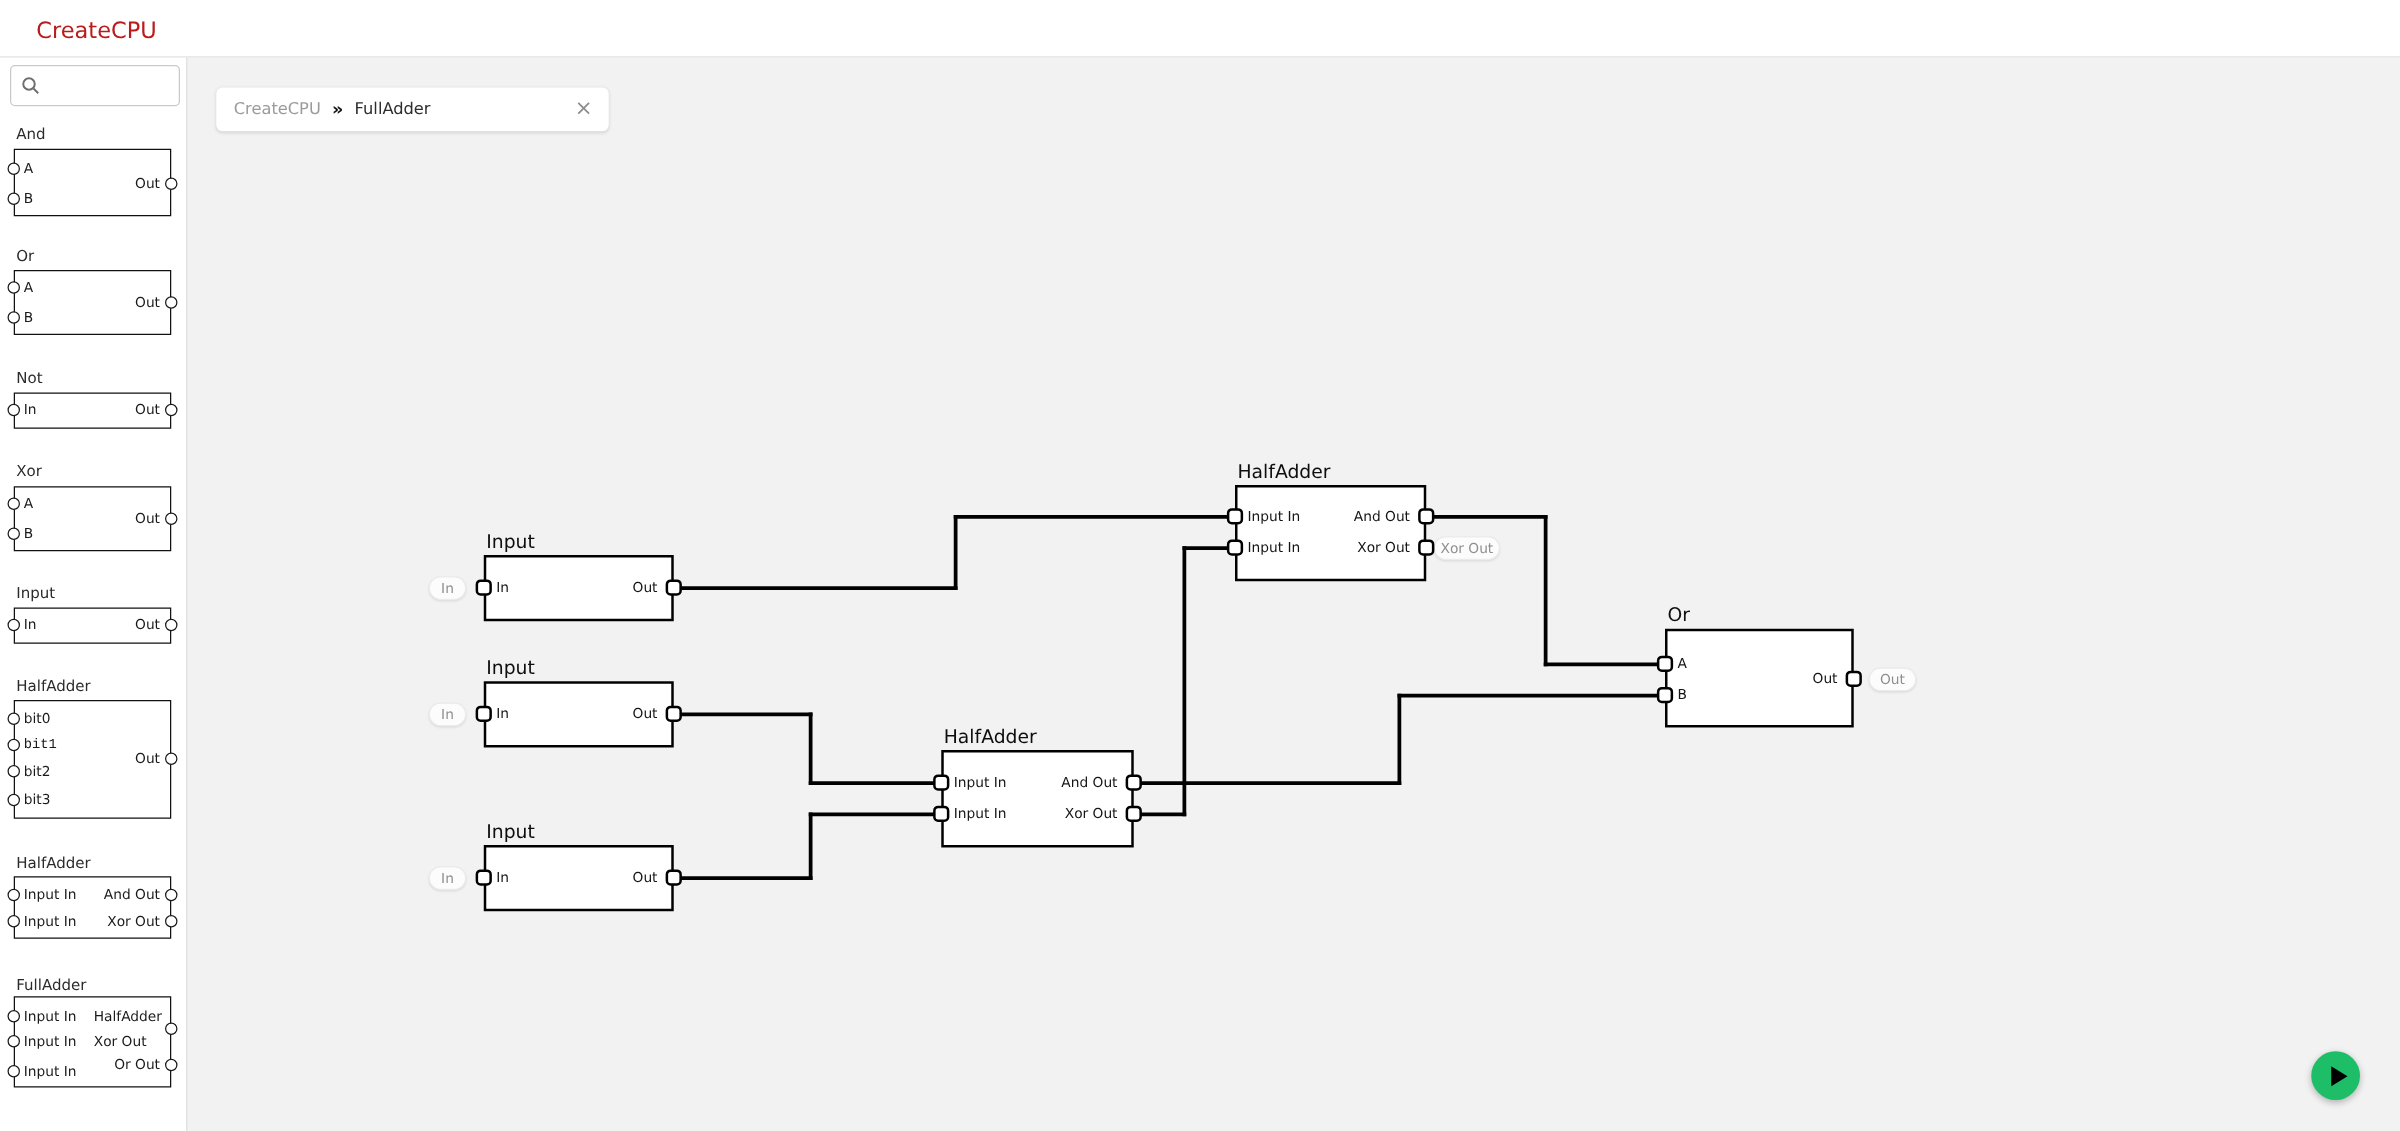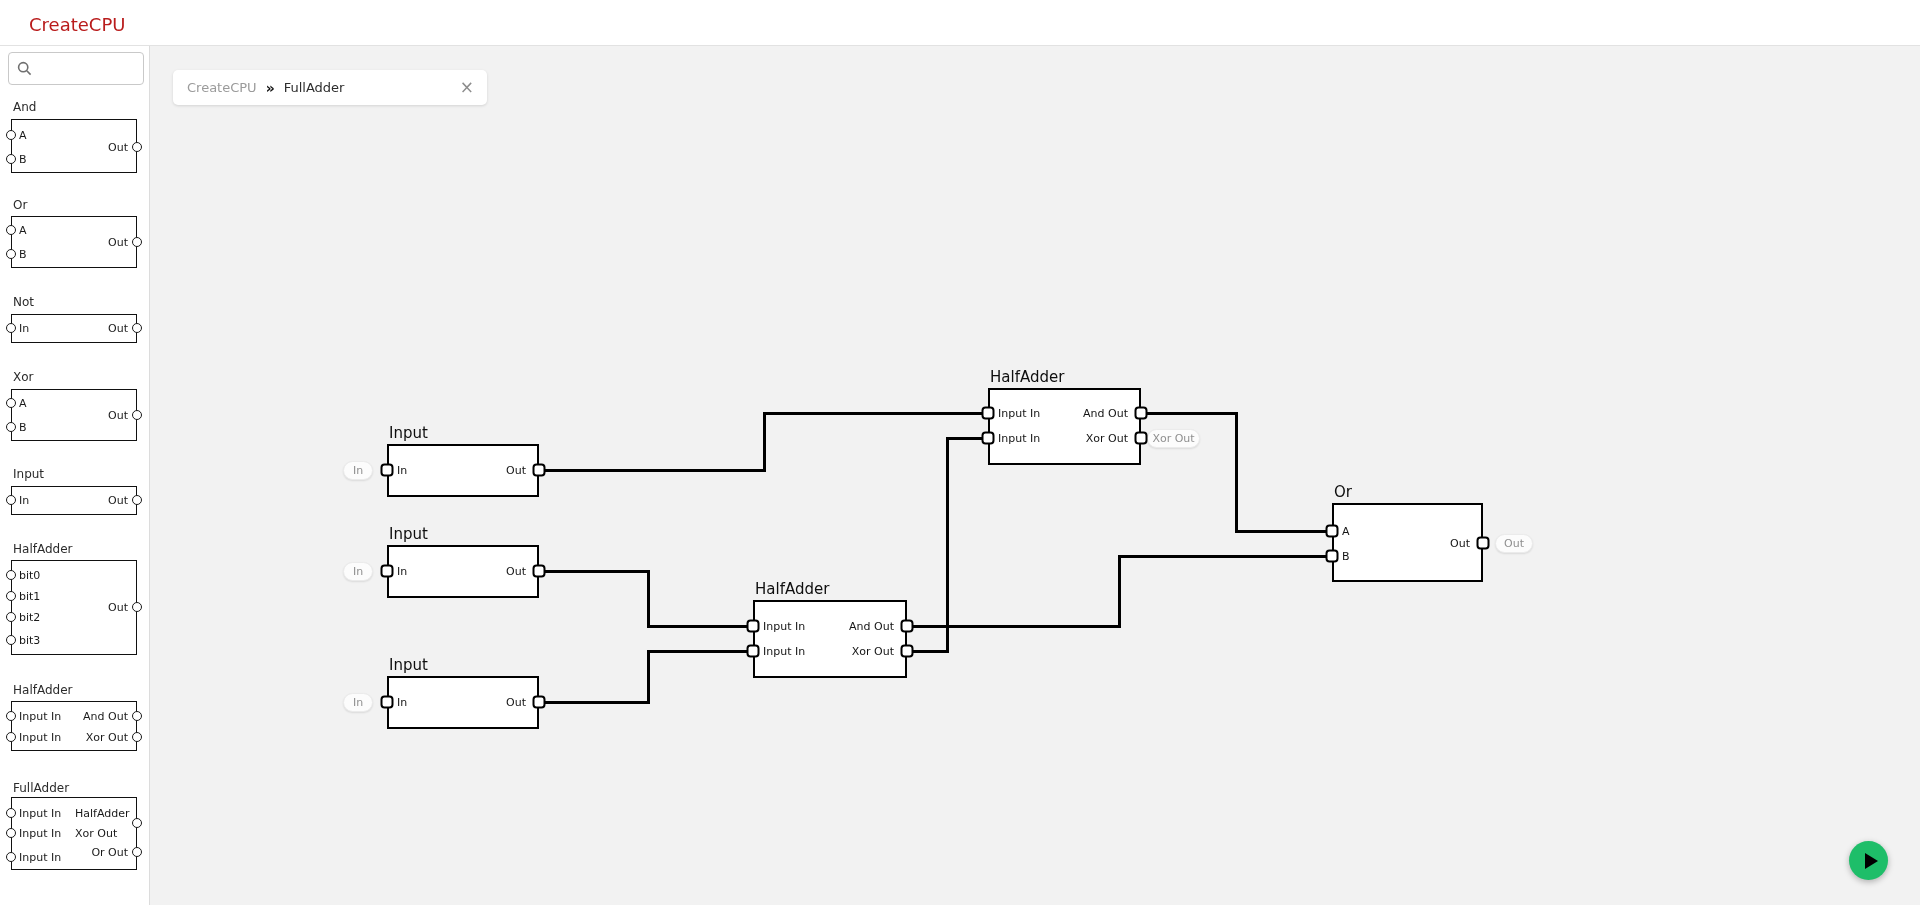--- a/index.html
+++ b/index.html
@@ -106,21 +106,21 @@
     <div class="sb-box" style="top: 486px; height: 29px;"></div>
     <div class="sb-port" style="left: 11px; top: 500px;"></div>
     <div class="sb-plabel" style="left: 19px; top: 500px;">In</div>
     <div class="sb-port" style="left: 137px; top: 500px;"></div>
     <div class="sb-plabel" style="top: 500px; left: 11px; width: 117px; text-align: right;">Out</div>
     <div class="sb-label" style="top: 542px;">HalfAdder</div>
     <div class="sb-box" style="top: 560px; height: 95px;"></div>
     <div class="sb-port" style="left: 11px; top: 575px;"></div>
     <div class="sb-plabel" style="left: 19px; top: 575px;">bit0</div>
     <div class="sb-port" style="left: 11px; top: 596px;"></div>
-    <div class="sb-plabel" style="left: 19px; top: 596px;">bit1</div>
+    <div class="sb-plabel" style="left: 19px; top: 596px; font-family: Liberation Mono, monospace;">bit1</div>
     <div class="sb-port" style="left: 11px; top: 617px;"></div>
     <div class="sb-plabel" style="left: 19px; top: 617px;">bit2</div>
     <div class="sb-port" style="left: 11px; top: 640px;"></div>
     <div class="sb-plabel" style="left: 19px; top: 640px;">bit3</div>
     <div class="sb-port" style="left: 137px; top: 607px;"></div>
     <div class="sb-plabel" style="top: 607px; left: 11px; width: 117px; text-align: right;">Out</div>
     <div class="sb-label" style="top: 683px;">HalfAdder</div>
     <div class="sb-box" style="top: 701px; height: 50px;"></div>
     <div class="sb-port" style="left: 11px; top: 716px;"></div>
     <div class="sb-plabel" style="left: 19px; top: 716px;">Input In</div>

